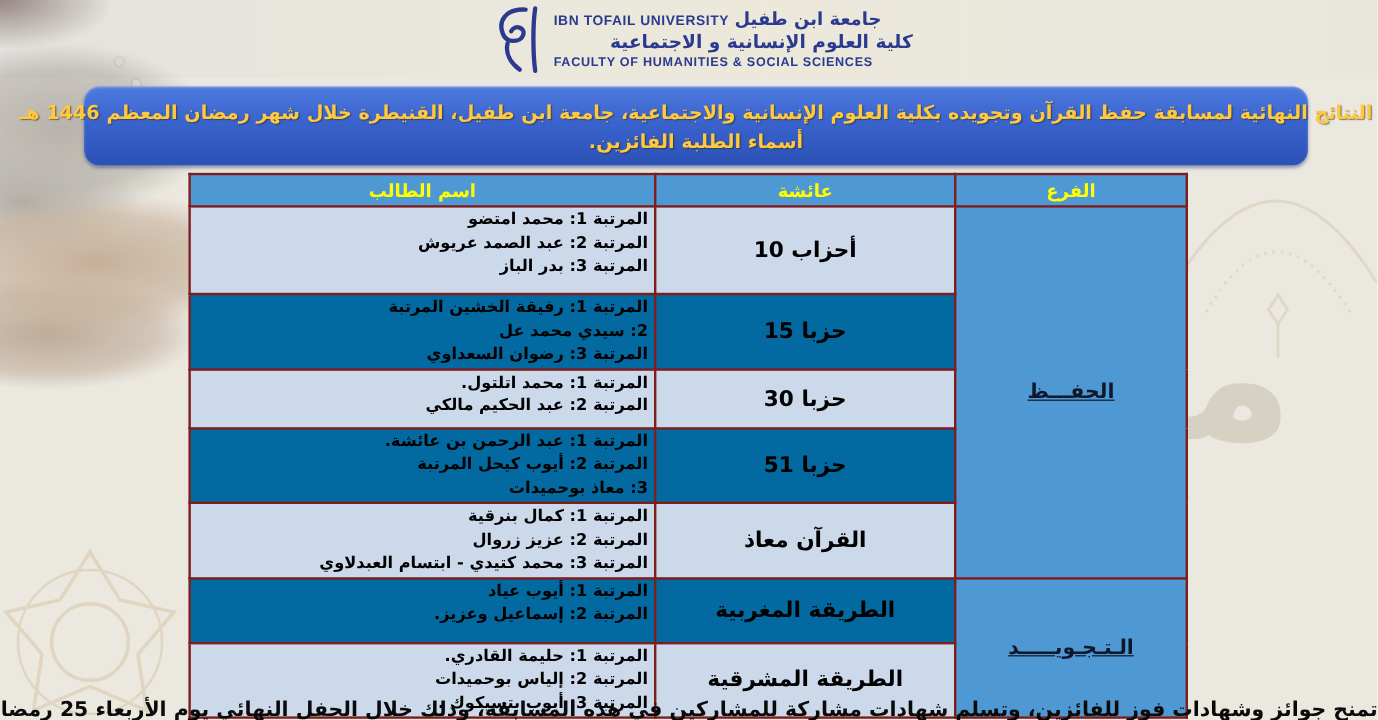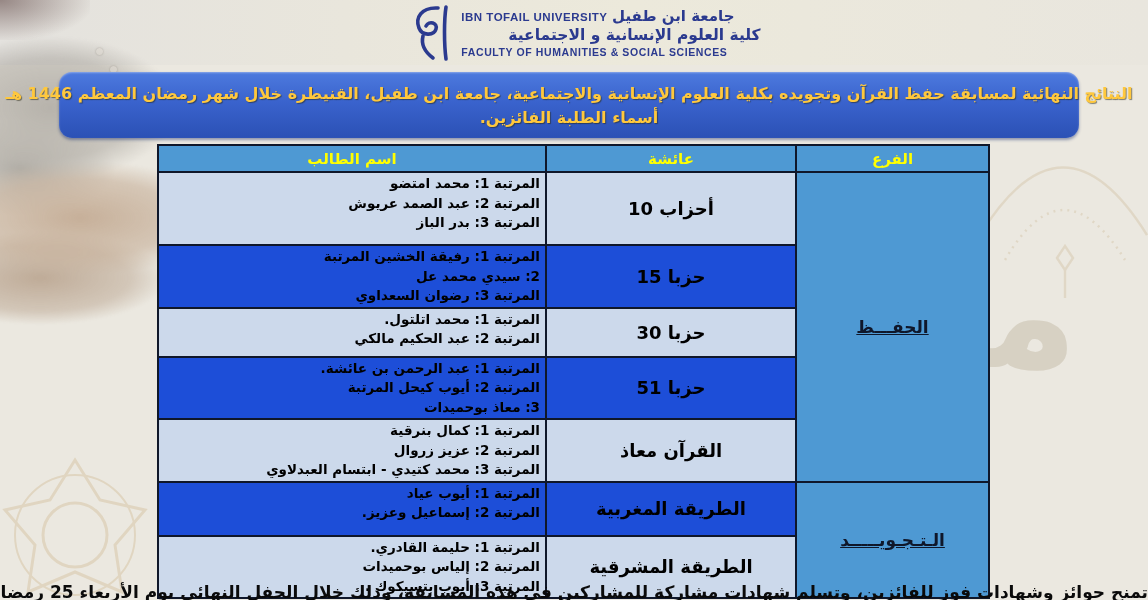--- a/index.html
+++ b/index.html
@@ -34,48 +34,48 @@
     justify-content:center;z-index:2;}
   .uni-inner{display:flex;align-items:center;gap:8px;transform:translateX(12px);}
   .uni-text{display:flex;flex-direction:column;align-items:flex-start;line-height:1.25;}
   .uni-line1{color:#2b3a8f;font-weight:bold;font-size:13px;white-space:nowrap;}
   .uni-line1 .en{font-size:11.5px;letter-spacing:.5px;font-family:"Liberation Sans",sans-serif;}
   .uni-line1 .ar{font-size:15px;}
   .uni-line2{color:#2b3a8f;font-weight:bold;font-size:15.5px;white-space:nowrap;margin-left:47px;}
   .uni-line3{color:#2b3a8f;font-weight:bold;font-size:10.5px;letter-spacing:.6px;
     white-space:nowrap;font-family:"Liberation Sans",sans-serif;}
   
-  .banner{position:absolute;left:59px;top:72px;width:1020px;height:66px;z-index:3;
+  .banner{position:absolute;left:70px;top:72px;width:1020px;height:66px;z-index:3;
     border-radius:13px;
     background:linear-gradient(180deg,#507fe2 0%,#3a66d2 40%,#2c52b6 100%);
     background:linear-gradient(180deg,#4d7ade 0%,#3a63cd 45%,#2b51b5 100%);
     box-shadow:0 2px 3px rgba(30,50,110,.45), inset 0 1px 2px rgba(255,255,255,.35);
     display:flex;flex-direction:column;justify-content:center;align-items:center;
     gap:5px;direction:rtl;}
   .banner div{color:#ffc83d;font-weight:bold;font-size:16px;white-space:nowrap;
     text-shadow:1px 1px 1px rgba(40,40,20,.55);}
   
   table.results{position:absolute;left:157px;top:144px;z-index:2;
     border-collapse:collapse;direction:rtl;table-layout:fixed;
     background:#fff;}
   table.results col.c-branch{width:193px;}
   table.results col.c-cat{width:250px;}
   table.results col.c-names{width:388px;}
-  table.results th, table.results td{border:2px solid #0f172a;padding:1px 5px;}
+  table.results th, table.results td{border:2px solid #7f1d1d;padding:1px 5px;}
   table.results th{background:#4e99d3;color:#ffff00;font-weight:bold;
     font-size:15px;text-align:center;height:23px;}
   td.branch{background:#4e99d3;color:#0f172a;font-weight:bold;font-size:17px;
     text-align:center;vertical-align:middle;text-decoration:underline;
     letter-spacing:1px;}
   td.cat{font-weight:bold;color:#000;font-size:18px;text-align:center;
     vertical-align:middle;direction:ltr;}
   td.names{font-weight:bold;color:#000;font-size:13.5px;text-align:right;
     vertical-align:top;line-height:19.5px;padding-top:3px;}
   tr.odd td{background:#ccd9eb;}
-  tr.even td{background:#1d4ed8;}
+  tr.even td{background:#0369a1;}
   tr.odd td.branch, tr.even td.branch{background:#4e99d3;}
   
   .footer-note{position:absolute;left:0;top:582px;width:1148px;z-index:2;
     text-align:center;direction:rtl;font-weight:bold;font-size:17px;color:#0a0a0a;
     white-space:nowrap;}
 </style>
 </head>
 <body>
 
 <div class="top-band"></div>

